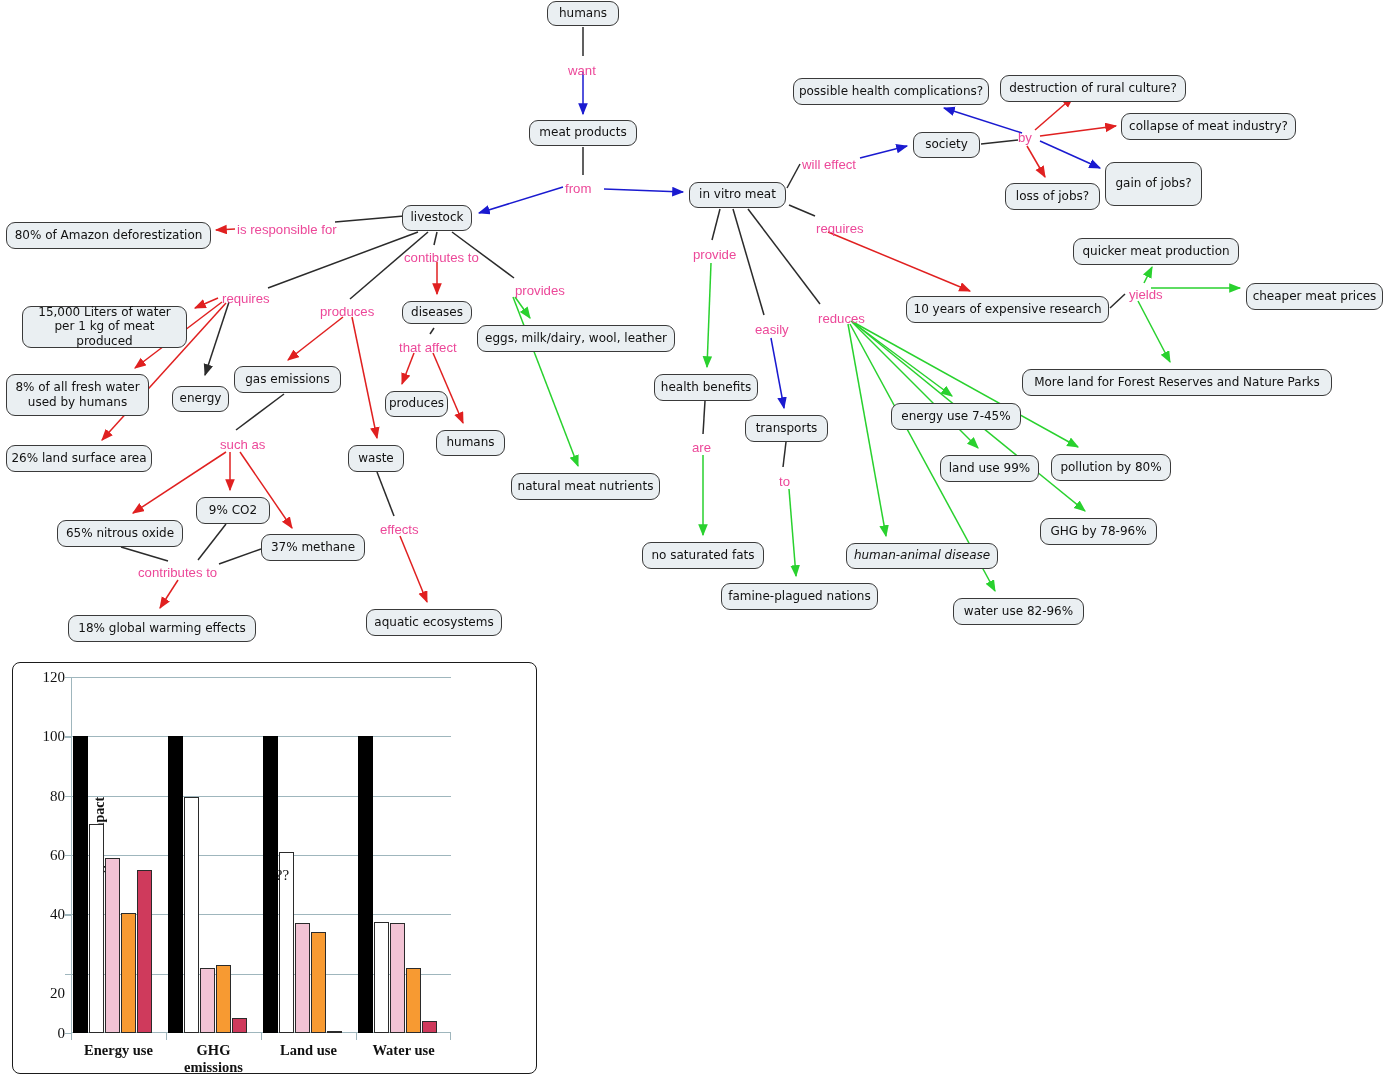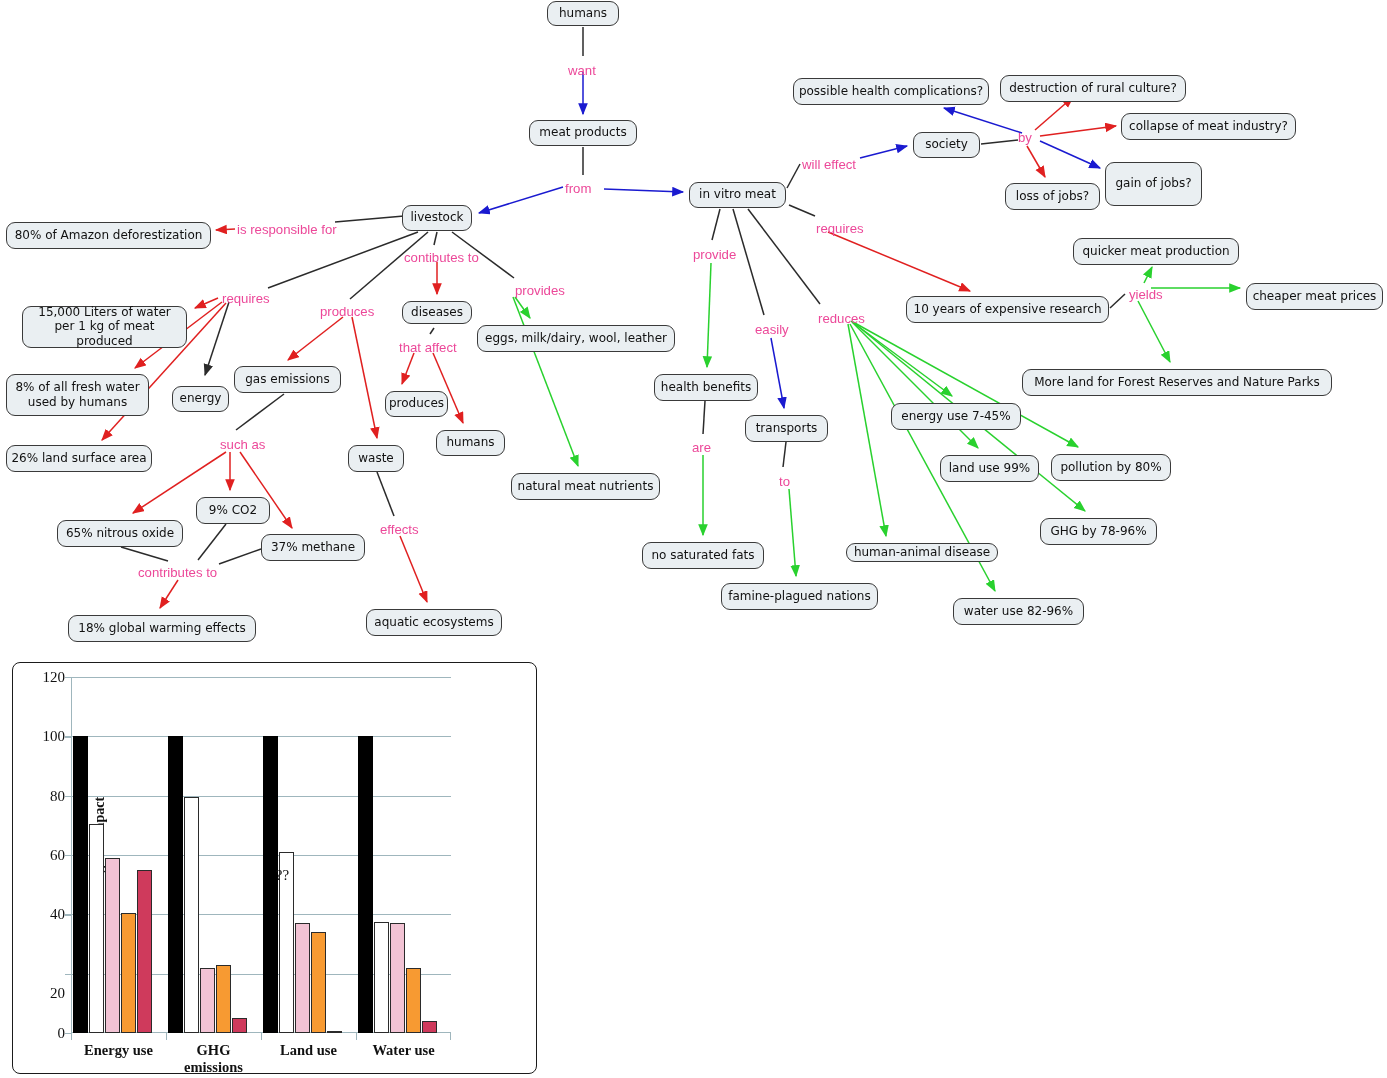--- a/index.html
+++ b/index.html
@@ -215,21 +215,21 @@
   <div class="node" style="left:1246px;top:283px;width:137px;height:27px;">cheaper meat prices</div>
   <div class="node" style="left:1022px;top:369px;width:310px;height:27px;">More land for Forest Reserves and Nature Parks</div>
   <div class="node" style="left:654px;top:374px;width:104px;height:27px;">health benefits</div>
   <div class="node" style="left:745px;top:415px;width:83px;height:27px;">transports</div>
   <div class="node" style="left:642px;top:542px;width:122px;height:27px;">no saturated fats</div>
   <div class="node" style="left:721px;top:583px;width:157px;height:27px;">famine-plagued nations</div>
   <div class="node" style="left:891px;top:403px;width:130px;height:27px;">energy use 7-45%</div>
   <div class="node" style="left:940px;top:455px;width:99px;height:27px;">land use 99%</div>
   <div class="node" style="left:1051px;top:454px;width:120px;height:27px;">pollution by 80%</div>
   <div class="node" style="left:1040px;top:518px;width:117px;height:27px;">GHG by 78-96%</div>
-  <div class="node" style="left:846px;top:543px;width:152px;height:19px;">human-animal disease</div>
+  <div class="node" style="left:846px;top:543px;width:152px;height:26px;font-style:italic;">human-animal disease</div>
   <div class="node" style="left:953px;top:598px;width:131px;height:27px;">water use 82-96%</div>
 
   <div id="chartbox">
     <div class="ylabel">% of the highest impact</div>
     <div id="plot">
         <div class="axisY"></div>
         <div class="axisX"></div>
         <div class="ytickmark" style="top: 356px;"></div>
         <div class="ytick" style="top: 356px;">0</div>
         <div class="gridline" style="top: 296.667px;"></div>

